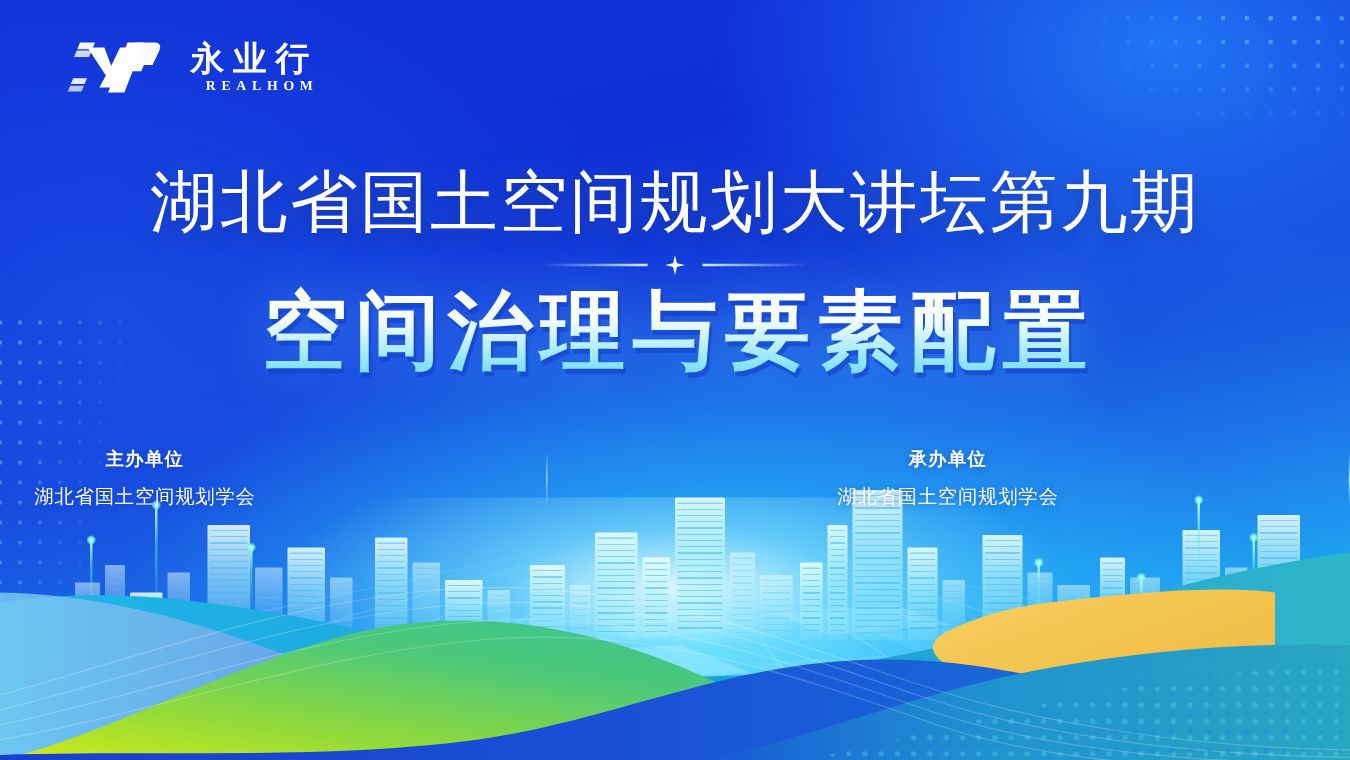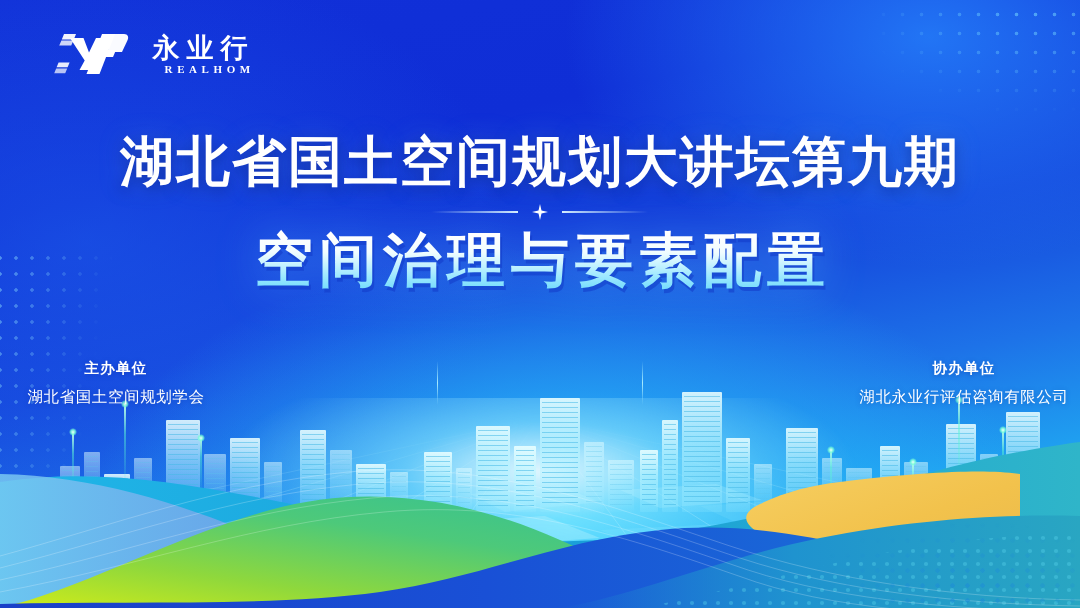--- a/index.html
+++ b/index.html
@@ -78,32 +78,32 @@
   .logo-text{ display:flex; flex-direction:column; align-items:center; gap:1px; }
   .logo-cn{ font-size:27px; font-weight:700; color:#fff; letter-spacing:7px;
             text-indent:7px; line-height:1.08; font-family:"DejaVu Sans",sans-serif; }
   .logo-en{ font-size:11px; font-weight:700; color:#fff; letter-spacing:4.6px; text-indent:4.6px;
             font-family:"Liberation Serif",serif;margin-left:15px; }
 
   
   #headline{ position:absolute; left:0; right:0; top:132px; text-align:center; }
   .title-main{
     font-family:"DejaVu Sans",sans-serif;
-    font-size:54px; font-weight:700; color:#ffffff;
+    font-size:54px; font-weight:400; color:#ffffff;
     letter-spacing:2px; line-height:1.12;
     text-shadow:0 4px 14px rgba(3,22,120,.55), 0 0 26px rgba(120,200,255,.28);
   }
   .divider{ display:flex; align-items:center; justify-content:center; gap:14px; margin:12px 0 6px; }
   .dline{ width:86px; height:2px;
     background:linear-gradient(90deg, rgba(190,235,255,0) 0%, rgba(225,248,255,.95) 100%); }
   .dline.r{ background:linear-gradient(270deg, rgba(190,235,255,0) 0%, rgba(225,248,255,.95) 100%); }
   .star{ width:16px; height:16px; }
   .title-sub{
     font-family:"DejaVu Sans",sans-serif;
-    font-size:58px; font-weight:700;
+    font-size:68px; font-weight:700;
     letter-spacing:6px; text-indent:6px; line-height:1.18;
     background:linear-gradient(180deg, #ffffff 12%, #f1fdff 38%, #9fe9ff 72%, #63d6fb 100%);
     -webkit-background-clip:text; background-clip:text;
     -webkit-text-fill-color:transparent; color:transparent;
     filter:drop-shadow(2px 4px 0 rgba(18,58,200,.55)) drop-shadow(0 0 22px rgba(110,215,255,.35));
   }
 
   
   #organizers{
     position:absolute; left:0; right:0; top:358px;
@@ -329,21 +329,21 @@
 
     <div class="title-sub">空间治理与要素配置</div>
   </div>
 
   <div id="organizers">
     <div class="org">
       <div class="org-role">主办单位</div>
       <div class="org-name">湖北省国土空间规划学会</div>
     </div>
     <div class="org-sep"></div>
+    <div class="org">
+      <div class="org-role">承办单位</div>
+      <div class="org-name">湖北省国土空间规划学会</div>
+    </div>
     <div class="org-sep"></div>
-    <div class="org">
-      <div class="org-role">协办单位</div>
-      <div class="org-name">湖北永业行评估咨询有限公司</div>
-    </div>
   </div>
 
 
 </div>
 
 </body></html>

